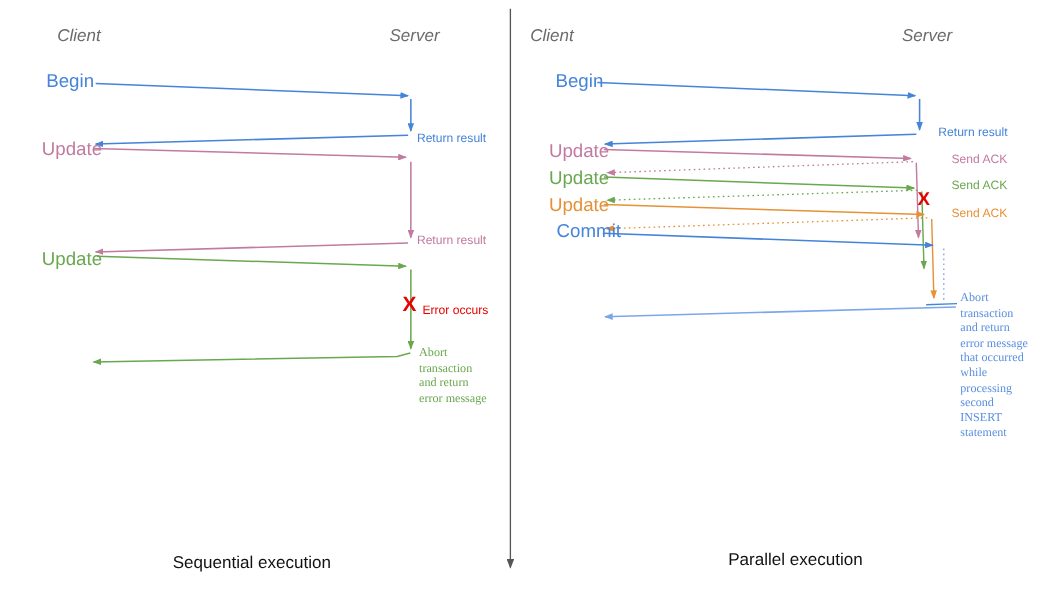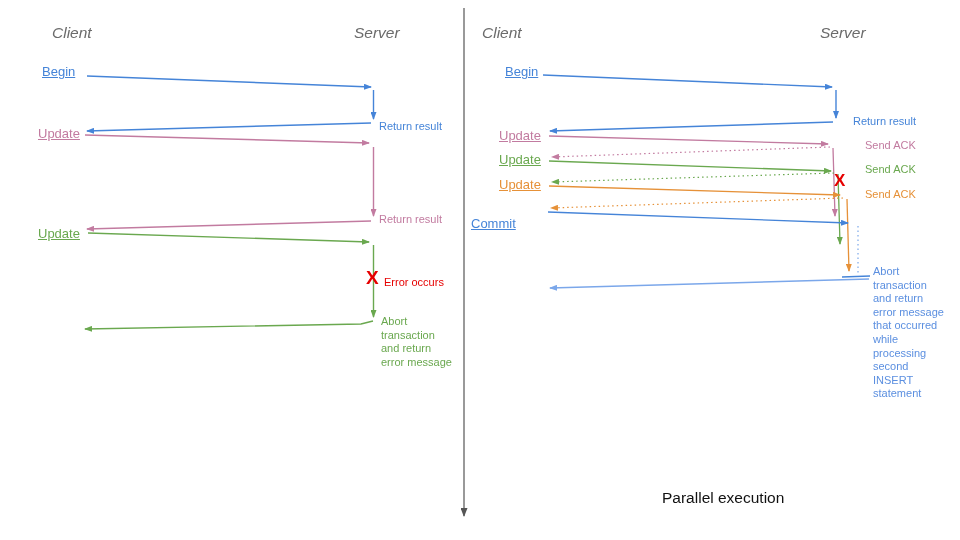--- a/index.html
+++ b/index.html
@@ -1,24 +1,24 @@
 <!DOCTYPE html>
 <html><head>
 <meta charset="utf-8">
 <style>
   html,body{margin:0;padding:0;background:#ffffff;}
   .stage{position:relative;width:960px;height:540px;background:#ffffff;overflow:hidden;
          font-family:"Liberation Sans",sans-serif;}
   svg{position:absolute;left:0;top:0;}
   .lbl{position:absolute;white-space:nowrap;}
-  .cmd{font-size:13px;text-decoration:underline;}
+  .cmd{font-size:17px;}
   .ann{font-size:11px;}
   .hdr{font-size:15.5px;font-style:italic;color:#6b6b6b;}
   .caption{font-size:15.5px;color:#111111;}
-  .pre{white-space:pre-line;line-height:13.6px;}
+  .pre{white-space:pre-line;line-height:13.6px;font-family:Liberation Serif, serif;}
   .xmark{font-weight:bold;line-height:14px;}
   .c-blue{color:#4584d8}
   .c-lblue{color:#5b8fe0}
   .c-pink{color:#c27ba0}
   .c-green{color:#6aa84f}
   .c-orange{color:#e69138}
   .c-red{color:#e60000}
   .c-black{color:#111111}
 </style>
 </head>
@@ -103,29 +103,30 @@
   <div class="lbl hdr" style="left:820px;top:24px;">Server</div>
 
   <div class="lbl cmd c-blue" style="left:505px;top:64px;">Begin</div>
   <div class="lbl ann c-blue" style="left:853px;top:115px;">Return result</div>
   <div class="lbl cmd c-pink" style="left:499px;top:128px;">Update</div>
   <div class="lbl ann c-pink" style="left:865px;top:139px;">Send ACK</div>
   <div class="lbl cmd c-green" style="left:499px;top:152px;">Update</div>
   <div class="lbl ann c-green" style="left:865px;top:163px;">Send ACK</div>
   <div class="lbl cmd c-orange" style="left:499px;top:177px;">Update</div>
   <div class="lbl ann c-orange" style="left:865px;top:188px;">Send ACK</div>
-  <div class="lbl cmd c-blue" style="left:471px;top:200px;margin-top:16px;">Commit</div>
+  <div class="lbl cmd c-blue" style="left:506px;top:200px;">Commit</div>
   <div class="lbl xmark c-red" style="left:834px;top:174px;font-size:17px;">X</div>
   <div class="lbl ann pre c-lblue" style="left:873px;top:265px;">Abort
 transaction
 and return
 error message
 that occurred
 while
 processing
 second
 INSERT
 statement</div>
 
-  <div class="lbl caption" style="left:662px;top:489px;">Parallel execution</div>
+  <div class="lbl caption" style="left:157px;top:503px;">Sequential execution</div>
+  <div class="lbl caption" style="left:662px;top:501px;">Parallel execution</div>
   <div class="lbl ann c-black" style="left:449px;top:550px;">Time</div>
 
 </div>
 
 </body></html>

